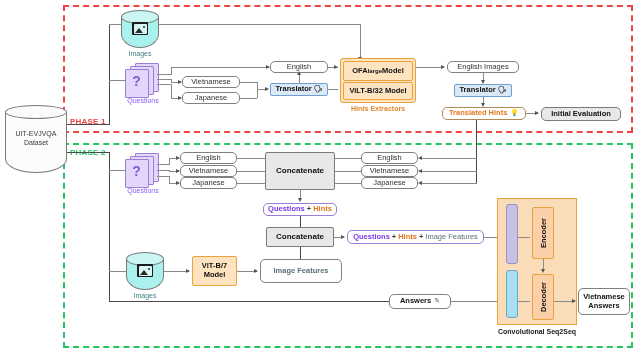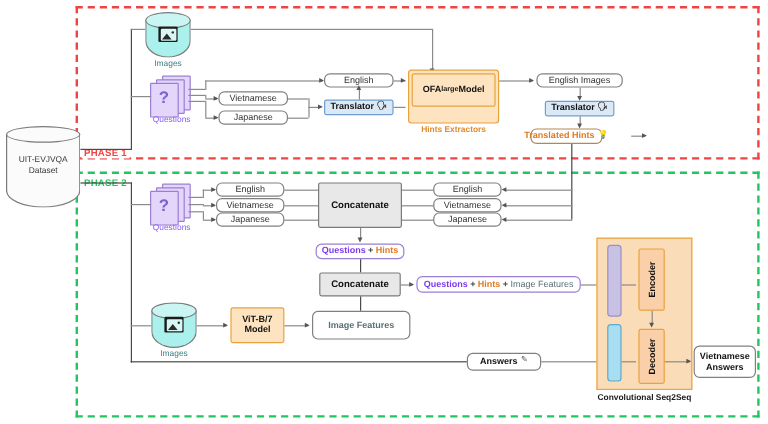--- a/index.html
+++ b/index.html
@@ -75,21 +75,21 @@
   .t-plus{color:#444;font-weight:bold;}
   .t-tr{color:#e07820;font-weight:bold;}
   .ico-sm{font-size:7px;}
 </style>
 </head>
 <body>
 
 <div id="canvas">
 
   <div class="abs phase-frame phase1-frame" style="left:63px;top:5px;width:570px;height:128px;"></div>
-  <div class="abs phase-label phase1-label" style="left:68px;top:123px;">PHASE 1</div>
+  <div class="abs phase-label phase1-label" style="left:68px;top:117px;">PHASE 1</div>
 
   <div class="abs phase-frame phase2-frame" style="left:63px;top:143px;width:570px;height:205px;"></div>
   <div class="abs phase-label phase2-label" style="left:68px;top:148px;">PHASE 2</div>
 
   <div class="cyl white" style="left:5px;top:105px;width:62px;height:68px;">
     <div class="body"></div>
     <div class="top"></div>
     <div class="label">
       <div>UIT-EVJVQA</div>
       <div>Dataset</div>
@@ -158,50 +158,52 @@
 
   <div class="ln v" style="left:299px;top:73px;height:10px;"></div>
   <div class="arw d" style="left:296.5px;top:71px;transform:rotate(180deg);"></div>
 
   <div class="ln h" style="left:328px;top:67px;width:10px;"></div>
   <div class="arw r" style="left:334px;top:64.5px;"></div>
 
   <div class="ln h" style="left:328px;top:89px;width:10px;"></div>
 
   <div class="abs hx-group" style="left:340px;top:58px;width:76px;height:45px;"></div>
-  <div class="abs node orange-box" style="left:343px;top:61px;width:70px;height:28px;">
+  <div class="abs node orange-box" style="left:343px;top:61px;width:70px;height:20px;">
     <span>OFA</span>
       <sub style="font-size:6px;">large</sub>
       <span> Model</span>
   </div>
+  <div class="abs node orange-box" style="left:343px;top:82px;width:70px;height:18px;">ViLT-B/32 Model</div>
   <div class="cap-label cap-orange" style="left:333px;top:105px;width:90px;">Hints Extractors</div>
 
   <div class="ln h" style="left:416px;top:67px;width:28px;"></div>
   <div class="arw r" style="left:441px;top:64.5px;"></div>
 
   <div class="abs node" style="left:447px;top:61px;width:72px;height:12px;">English Images</div>
 
   <div class="ln v" style="left:483px;top:73px;height:9px;"></div>
   <div class="arw d" style="left:480.5px;top:80px;"></div>
 
   <div class="abs node blue" style="left:454px;top:84px;width:58px;height:13px;">
     <span>Translator</span>
     <span class="ico-sm" style="margin-left:2px;">🗣</span>
   </div>
 
   <div class="ln v" style="left:483px;top:97px;height:8px;"></div>
   <div class="arw d" style="left:480.5px;top:103px;"></div>
 
-  <div class="abs node" style="left:442px;top:107px;width:60px;height:13px;border-color:#b08a55;">
+  <div class="abs node" style="left:442px;top:107px;width:84px;height:13px;border-color:#b08a55;">
     <span class="t-tr">Translated Hints</span>
     <span class="ico-sm" style="margin-left:3px;color:#666;">💡</span>
   </div>
 
   <div class="ln h" style="left:526px;top:113px;width:12px;"></div>
   <div class="arw r" style="left:535px;top:110.5px;"></div>
+  <div class="abs node gray" style="left:541px;top:107px;width:80px;height:14px;">Initial Evaluation</div>
 
   <div class="ln v dk" style="left:476px;top:120px;height:63px;width:1.4px;"></div>
   <div class="ln h" style="left:420px;top:158px;width:57px;"></div>
   <div class="arw l" style="left:418px;top:155.5px;"></div>
   <div class="ln h" style="left:420px;top:171px;width:57px;"></div>
   <div class="arw l" style="left:418px;top:168.5px;"></div>
   <div class="ln h" style="left:420px;top:183px;width:57px;"></div>
   <div class="arw l" style="left:418px;top:180.5px;"></div>
 
   <div class="docs" style="left:125px;top:153px;width:34px;height:34px;">

